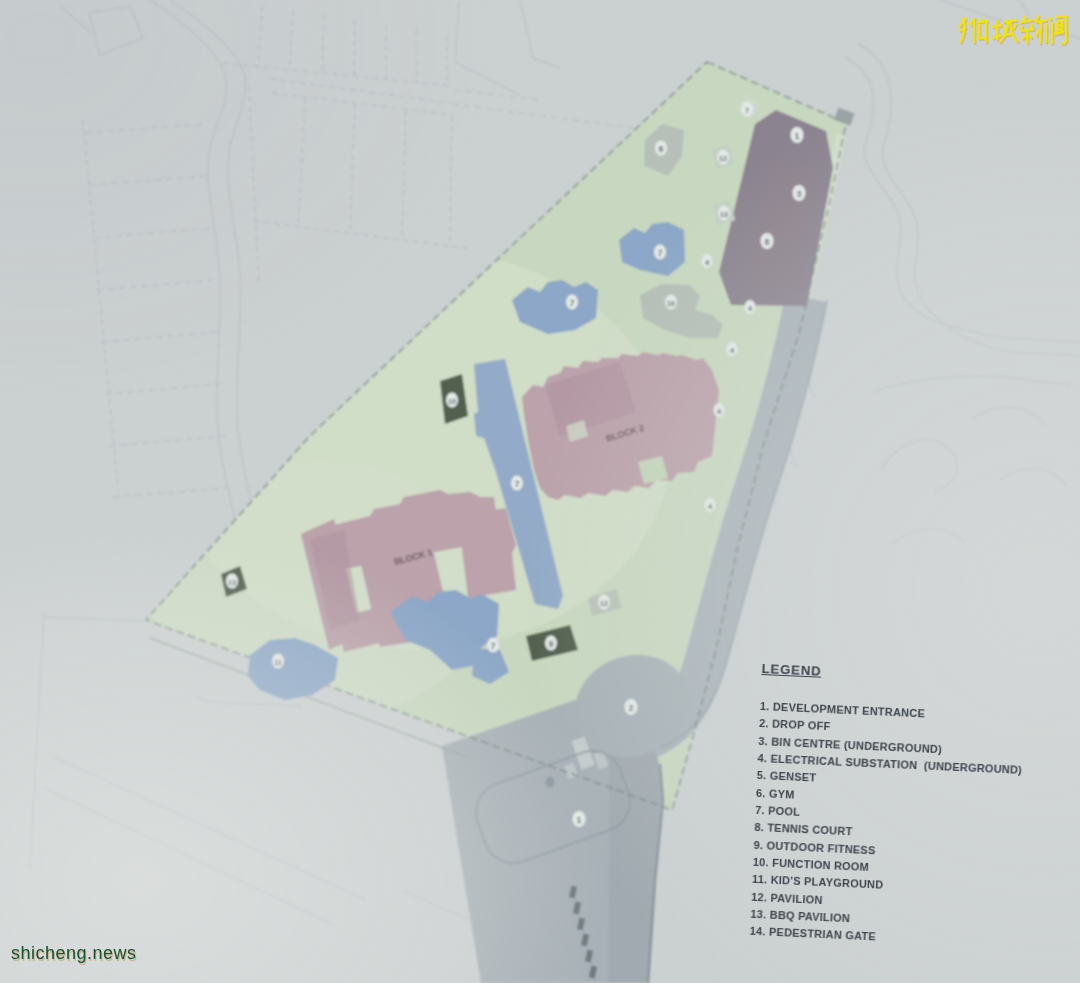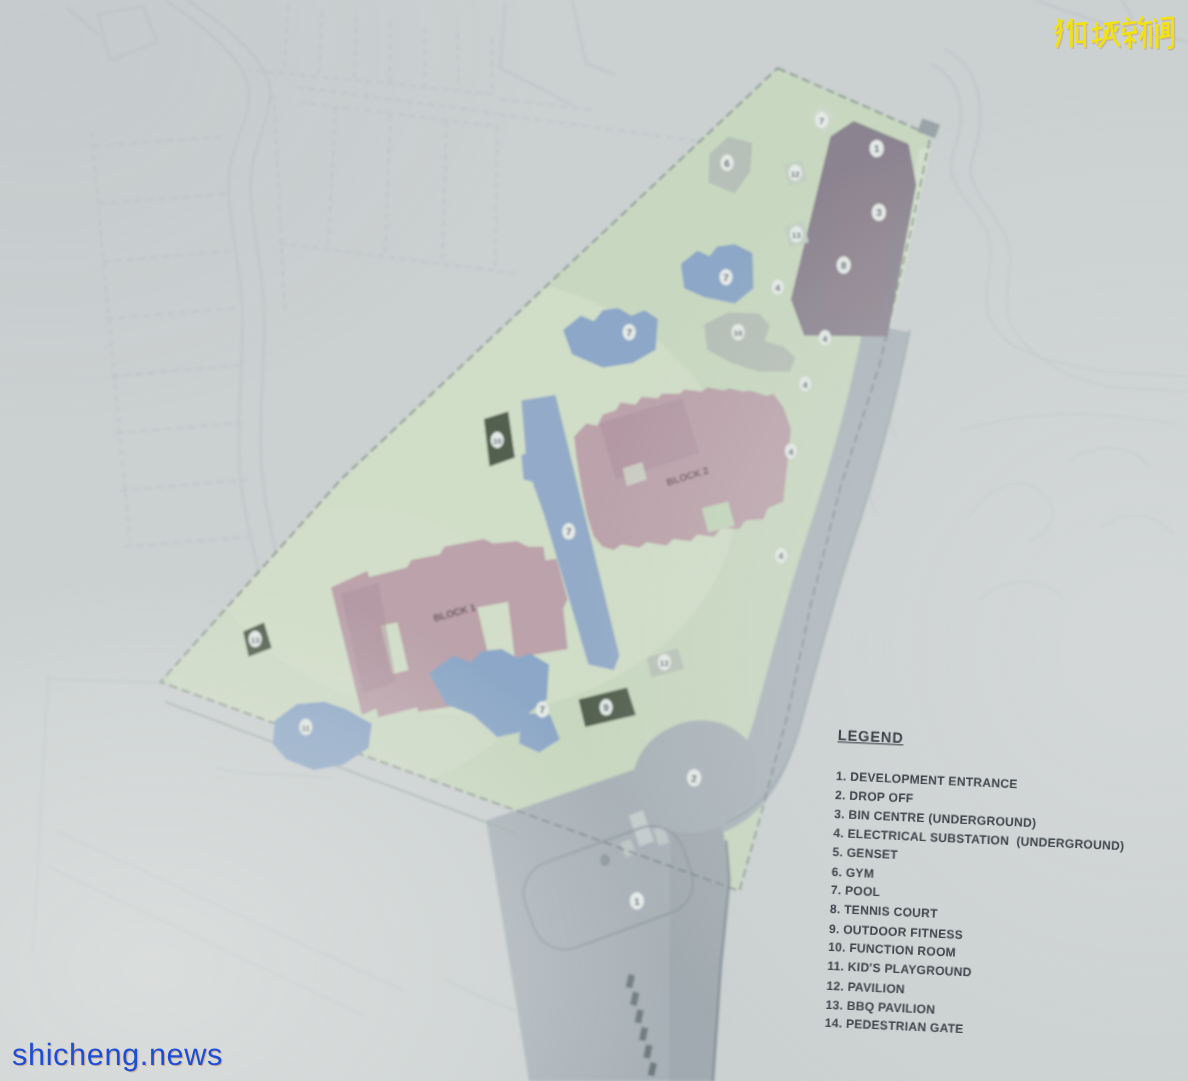--- a/index.html
+++ b/index.html
@@ -1,21 +1,21 @@
 <!DOCTYPE html>
 <html><head>
 <meta charset="utf-8">
 <style>
   html,body{margin:0;padding:0;width:1080px;height:983px;overflow:hidden;background:#cbd0d1;}
   #stage{position:relative;width:1080px;height:983px;font-family:"Liberation Sans", sans-serif;}
   svg{position:absolute;left:0;top:0;}
   .legend{position:absolute;left:762px;top:661px;color:#3d454b;transform:rotate(2.6deg) scaleX(0.98);transform-origin:0 0;filter:blur(0.35px);}
   .legend h3{margin:0 0 22px 0;font-size:13.5px;letter-spacing:0.8px;font-weight:bold;text-decoration:underline;}
   .legend div{font-size:11.2px;font-weight:bold;line-height:17.35px;letter-spacing:0.25px;white-space:pre;}
-  .wm-br{position:absolute;left:11px;top:943px;font-size:28px;font-weight:normal;color:#1d4ed8;letter-spacing:0.5px;filter:blur(0.3px);text-shadow:1px 1.5px 0 rgba(200,115,45,0.4);}
+  .wm-br{position:absolute;left:11px;top:943px;font-size:18px;font-weight:normal;color:#14532d;letter-spacing:0.5px;filter:blur(0.3px);text-shadow:1px 1.5px 0 rgba(200,115,45,0.4);}
 </style>
 </head>
 <body>
 <div id="stage">
 <svg width="1080" height="983" viewBox="0 0 1080 983">
   <defs>
     <filter id="soft">
           <feGaussianBlur stdDeviation="1.0"></feGaussianBlur>
         </filter>
     <filter id="soft2">

